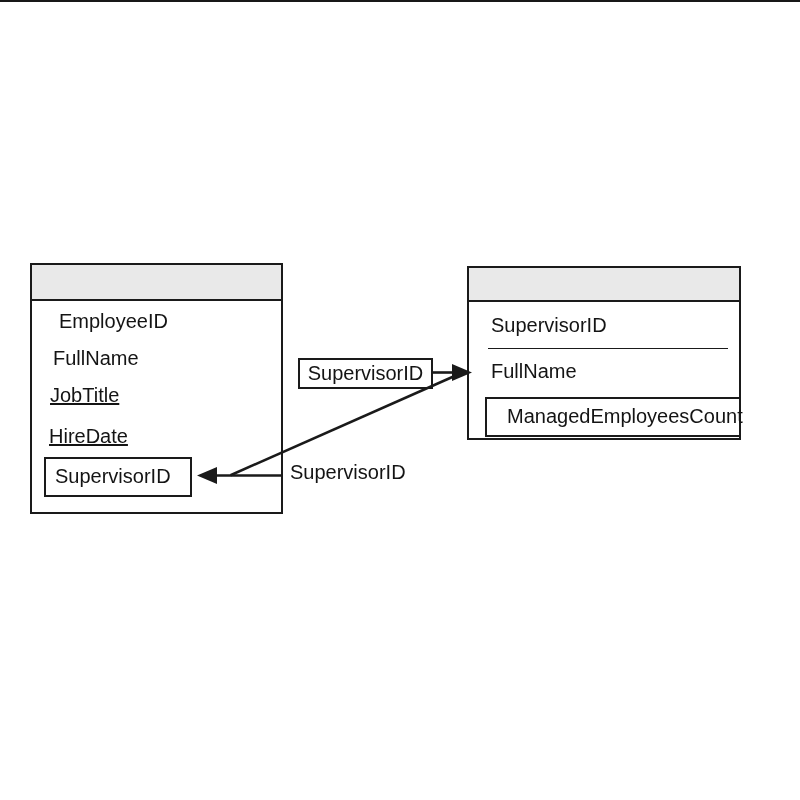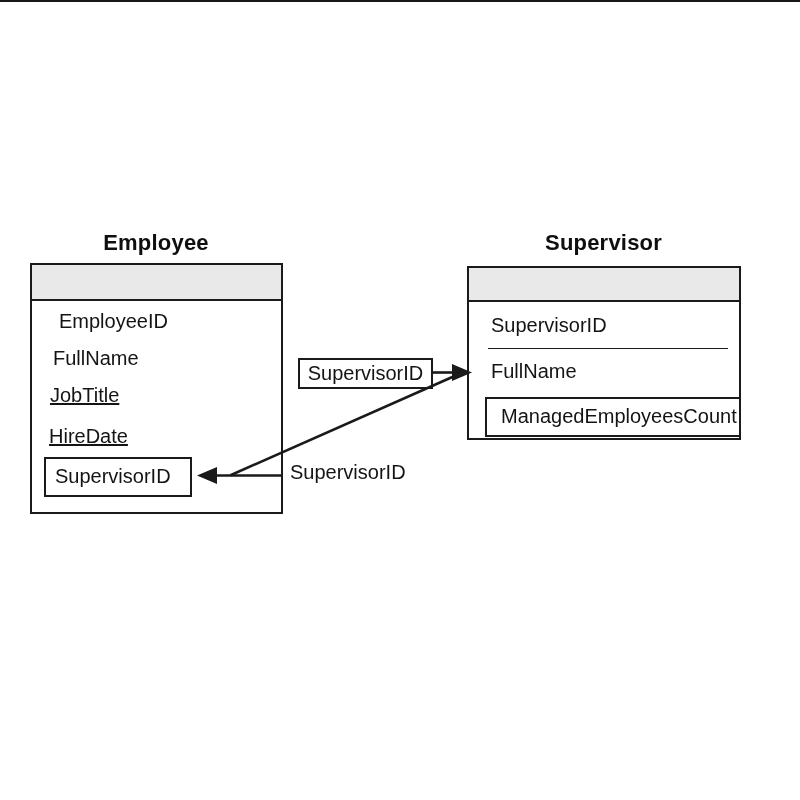--- a/index.html
+++ b/index.html
@@ -43,51 +43,49 @@
 
   .s-f0 { left:22px; top:46px; }
   .s-f1 { left:22px; top:92px; }
   .sep {
     position:absolute; left:19px; top:80px; width:240px; height:0;
     border-top:1.5px solid #1a1a1a;
   }
   .derived-box {
     position:absolute; left:16px; top:129px; right:-2px; height:40px;
     border:2px solid #1a1a1a; box-sizing:border-box;
-    font-size:20px; line-height:35px; padding-left:14px; white-space:nowrap;
+    font-size:20px; line-height:35px; padding-left:20px; white-space:nowrap;
   }
 
   .mid-label-box {
     position:absolute; left:298px; top:358px; width:135px; height:31px;
     border:2px solid #1a1a1a; box-sizing:border-box; background:#ffffff;
     text-align:center; font-size:20px; line-height:26px; white-space:nowrap;
   }
   .plain-label { position:absolute; left:290px; top:461px; font-size:20px; white-space:nowrap; }
 
   .arrows { position:absolute; left:0; top:0; }
 </style>
 </head>
 <body>
 
 <div class="canvas">
   <div class="top-strip"></div>
 
-  <div class="entity-title emp-title">Employee</div>
   <div class="entity emp-box">
     <div class="band"></div>
     <div class="field f-e0">EmployeeID</div>
     <div class="field f-e1">FullName</div>
     <div class="field f-e2">JobTitle</div>
     <div class="field f-e3">HireDate</div>
     <div class="fk-box">
       <span>SupervisorID</span>
     </div>
   </div>
 
-  <div class="entity-title sup-title">Supervisor</div>
   <div class="entity sup-box">
     <div class="band band-sup"></div>
     <div class="field s-f0">SupervisorID</div>
     <div class="sep"></div>
     <div class="field s-f1">FullName</div>
     <div class="derived-box">
       <span>ManagedEmployeesCount</span>
     </div>
   </div>
 

